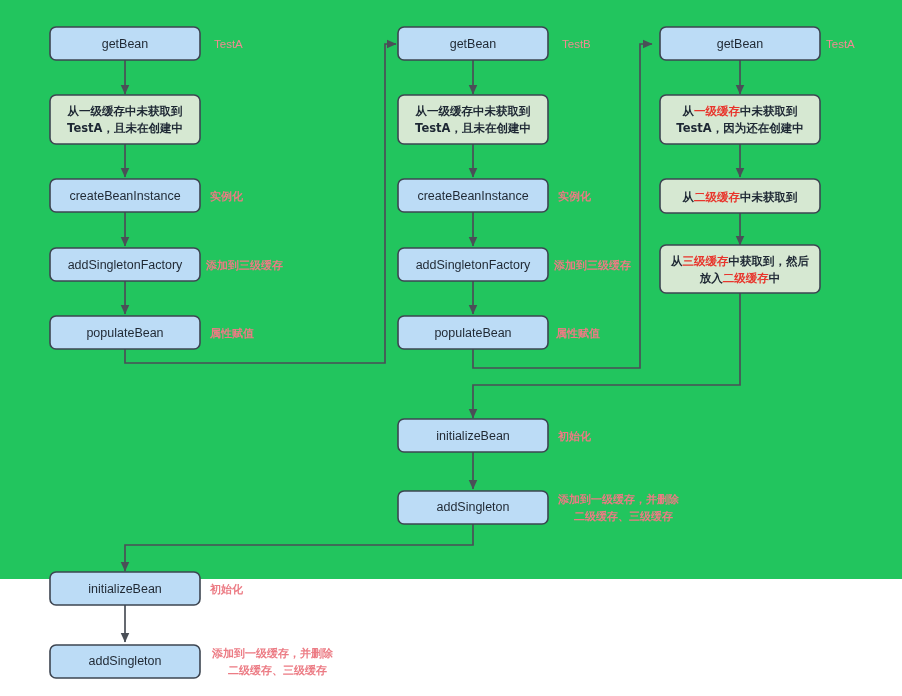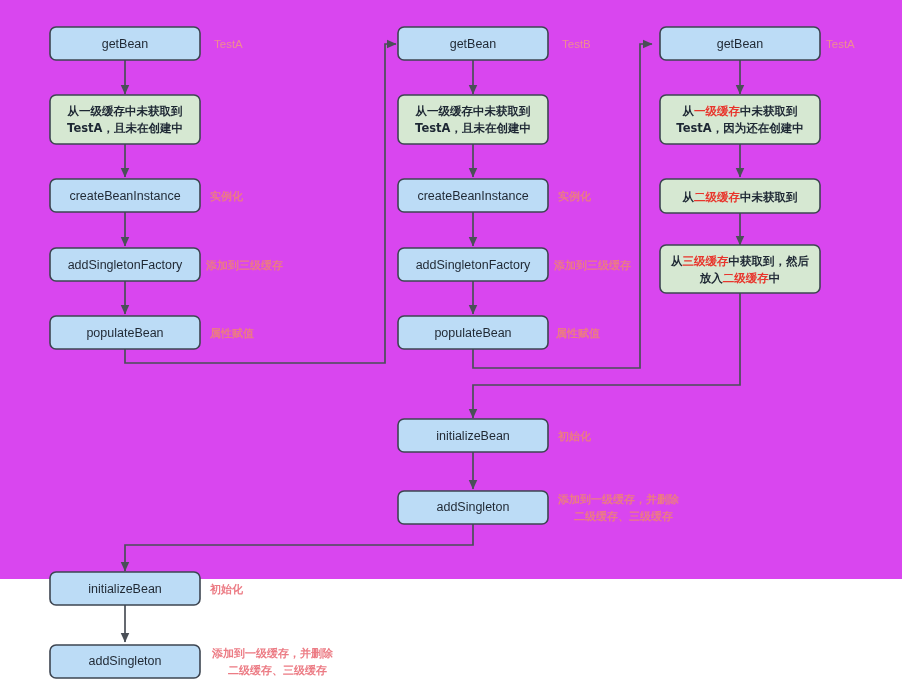--- a/index.html
+++ b/index.html
@@ -10,21 +10,21 @@
   body {
     width: 902px;
     height: 696px;
     font-family: "Liberation Sans", sans-serif;
     overflow: hidden;
   }
   #diagram-root {
     position: relative;
     width: 902px;
     height: 579px;
-    background: #d946ef;
+    background: #22c55e;
   }
   svg.flow {
     display: block;
     width: 902px;
     height: 696px;
   }
   .node-rect {
     stroke: #3d4551;
     stroke-width: 1.6;
     rx: 6;

